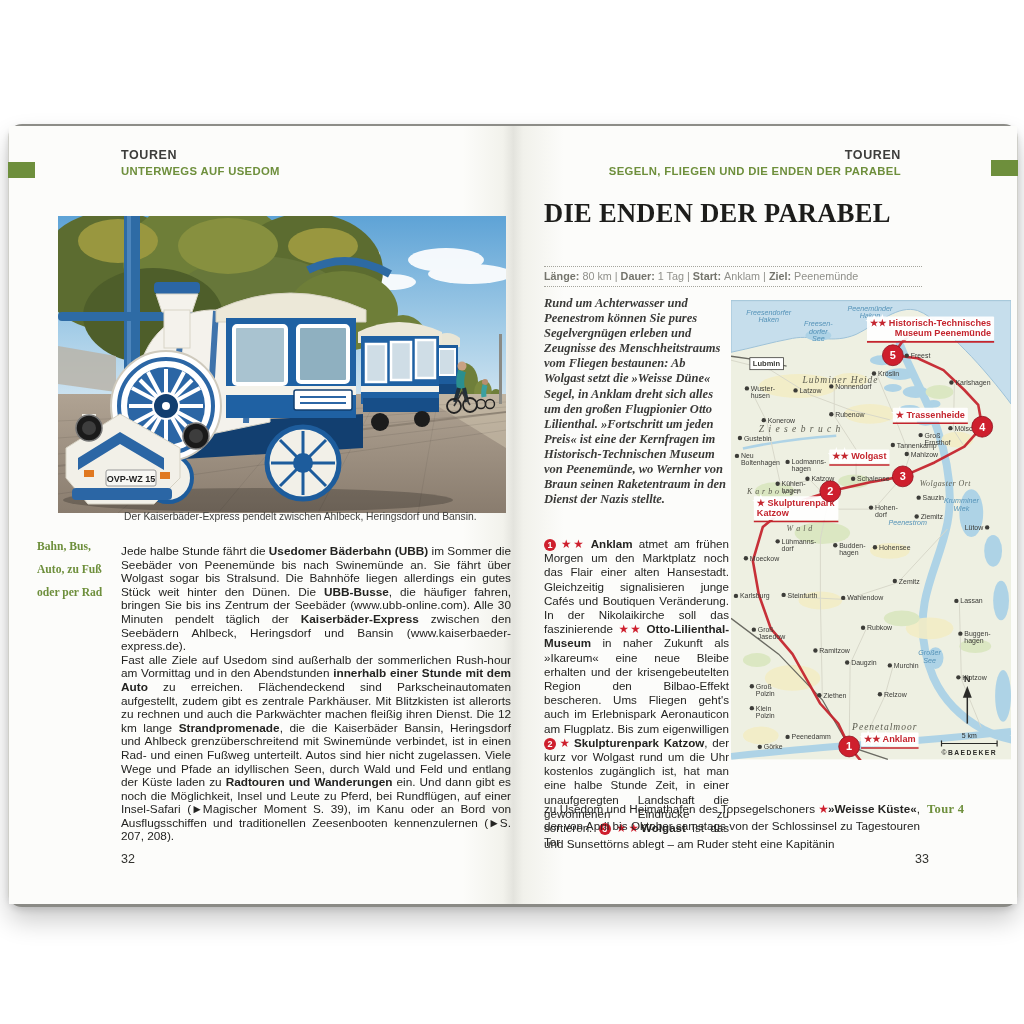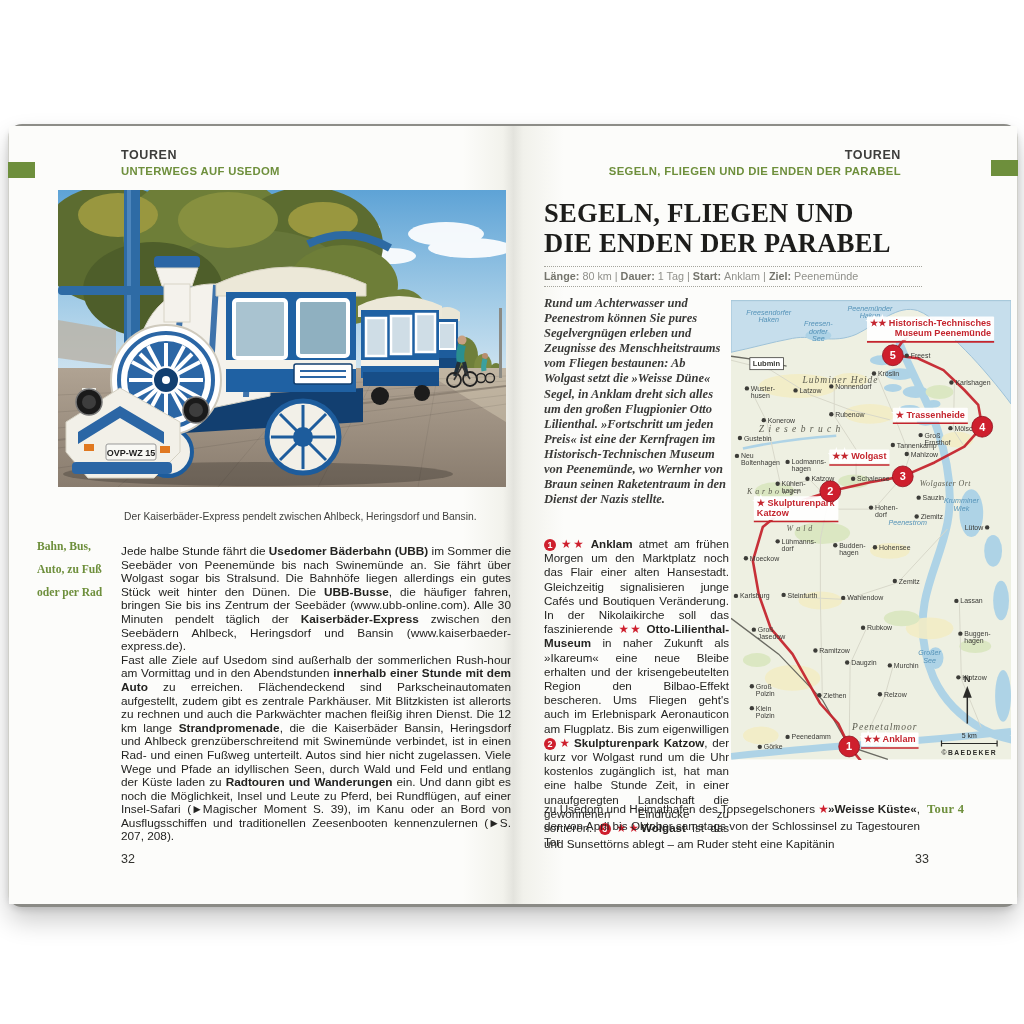--- a/index.html
+++ b/index.html
@@ -11,21 +11,21 @@
   .page.pl{background:linear-gradient(to right,#fcfcfa 0%,#fcfcfa 90%,#f2f2ec 98%,#e4e4de 100%);}
   .page.pr{background:linear-gradient(to left,#fcfcfa 0%,#fcfcfa 90%,#f1f1eb 98%,#e3e3dd 100%);}
   .tab{position:absolute;width:27px;height:16px;background:#6e8f3c;}
   .tab.tl{left:-1px;top:36px}
   .tab.tr{right:-1px;top:34px}
   .hdr{position:absolute;top:22px;}
   .hdr.hl{left:112px;text-align:left}
   .hdr.hr{right:116px;text-align:right}
   .kicker{font-size:12.5px;font-weight:bold;color:#3d3d3b;letter-spacing:.6px}
   .subtitle{font-size:11.3px;font-weight:bold;color:#6e8f3c;letter-spacing:.35px;margin-top:3px}
-  .photo{position:absolute;left:49px;top:64px;width:448px;height:297px;overflow:hidden;background:#8ab6d6;}
+  .photo{position:absolute;left:49px;top:90px;width:448px;height:297px;overflow:hidden;background:#8ab6d6;}
   .caption{position:absolute;left:115px;top:385px;font-size:10.3px;color:#3f3f3d;}
   .margin-note{position:absolute;left:28px;top:409px;width:76px;text-align:left;font-family:"Liberation Serif",serif;
                font-weight:bold;font-size:11.6px;line-height:23px;color:#6e8f3c;white-space:pre-line;}
   .body-left{position:absolute;left:112px;top:407px;width:390px;font-size:11.8px;line-height:13.6px;text-align:justify;color:#232321;margin-top:12px;}
   .body-left p{margin:0;}
   .pagenum{position:absolute;top:726px;font-size:12.5px;color:#33332f;}
   .pn-l{left:112px}.pn-r{right:88px}
   .title{position:absolute;left:31px;top:72px;font-family:"Liberation Serif",serif;font-weight:600;font-size:26.5px;line-height:30px;color:#1d1d1b;letter-spacing:.3px;}
   .infobar{position:absolute;left:31px;top:140px;width:378px;border-top:1.4px dotted #a5a59d;border-bottom:1.4px dotted #a5a59d;
            padding:3px 0 4px;font-size:10.8px;color:#8f8f86;}
@@ -227,21 +227,20 @@
 
   <div class="page pr">
     <div class="tab tr"></div>
 
     <div class="hdr hr">
       <div class="kicker">TOUREN</div>
       <div class="subtitle">SEGELN, FLIEGEN UND DIE ENDEN DER PARABEL</div>
     </div>
 
     <div class="title">
-      <div>SEGELN, FLIEGEN UND</div>
       <div>DIE ENDEN DER PARABEL</div>
     </div>
 
     <div class="infobar"><span class="sg-lbl">Länge: </span><span class="sg-val">80 km </span><span class="sg-val">|  </span><span class="sg-lbl">Dauer: </span><span class="sg-val">1 Tag </span><span class="sg-val">|  </span><span class="sg-lbl">Start: </span><span class="sg-val">Anklam </span><span class="sg-val">|  </span><span class="sg-lbl">Ziel: </span><span class="sg-val">Peenemünde</span></div>
 
     <div class="intro">Rund um Achterwasser und Peenestrom können Sie pures Segelvergnügen erleben und Zeugnisse des Menschheitstraums vom Fliegen bestaunen: Ab Wolgast setzt die »Weisse Düne« Segel, in Anklam dreht sich alles um den großen Flugpionier Otto Lilienthal. »Fortschritt um jeden Preis« ist eine der Kernfragen im Historisch-Technischen Museum von Peenemünde, wo Wernher von Braun seinen Raketentraum in den Dienst der Nazis stellte.</div>
 
     <div class="body-right"><span class="sg-num">1</span><span class="sg-star">★★ </span><span class="sg-b">Anklam</span><span> atmet am frühen Morgen um den Marktplatz noch das Flair einer alten Hansestadt. Gleichzeitig signalisieren junge Cafés und Boutiquen Veränderung. In der Nikolaikirche soll das faszinierende </span><span class="sg-star">★★ </span><span class="sg-b">Otto-Lilienthal-Museum</span><span> in naher Zukunft als »Ikareum« eine neue Bleibe erhalten und der krisengebeutelten Region den Bilbao-Effekt bescheren. Ums Fliegen geht's auch im Erlebnispark Aeronauticon am Flugplatz. Bis zum eigenwilligen </span><span class="sg-num">2</span><span class="sg-star">★ </span><span class="sg-b">Skulpturenpark Katzow</span><span>, der kurz vor Wolgast rund um die Uhr kostenlos zugänglich ist, hat man eine halbe Stunde Zeit, in einer unaufgeregten Landschaft die gewonnenen Eindrücke zu sortieren. </span><span class="sg-num">3</span><span class="sg-star">★★</span><span class="sg-b">Wolgast</span><span> ist das Tor</span></div>
 
     <div class="map-wrap">

